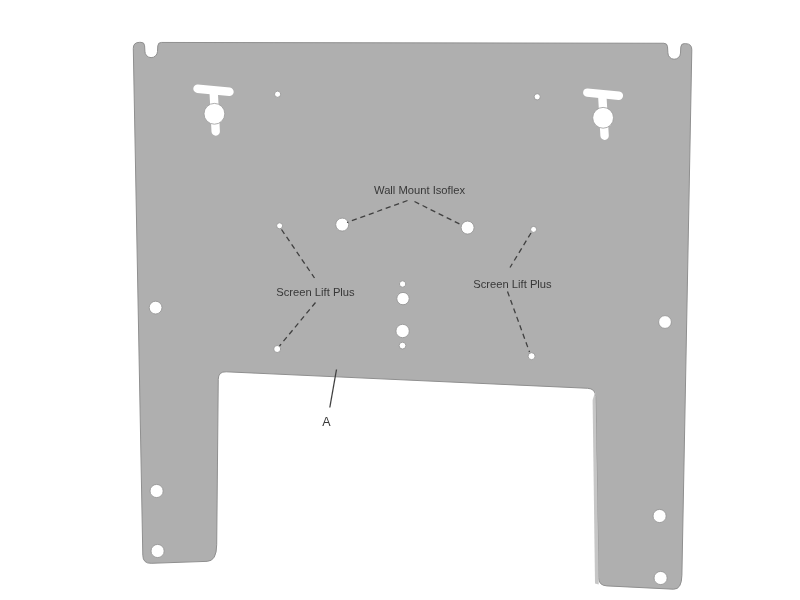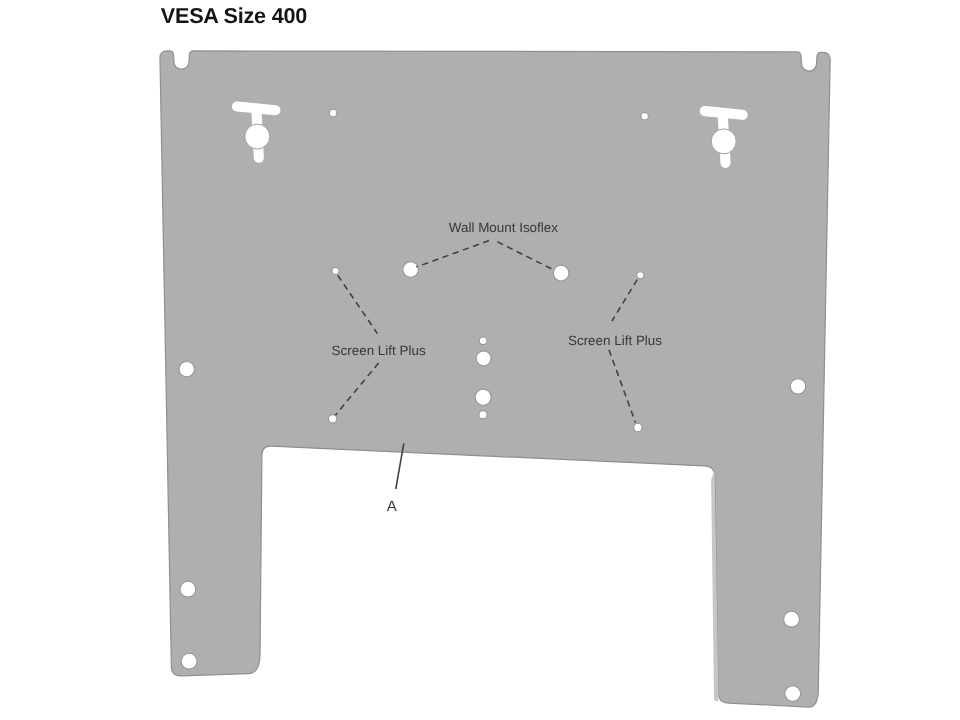--- a/index.html
+++ b/index.html
@@ -76,21 +76,20 @@
   }
   .label-a {
     font-size: 12.5px;
   }
 </style>
 </head>
 <body>
 
 <div class="stage">
 
-  <h1 class="page-title">VESA Size 400</h1>
 
   <svg class="diagram" width="800" height="600" viewBox="0 0 800 600">
 
     <path class="plate" d="M 133.3 48.5
              Q 133.2 42.4 139.4 42.35
              L 141.0 42.33
              Q 144.4 42.3 144.6 45.8
              L 144.9 51.2
              A 6.3 6.3 0 0 0 157.5 51.5
              L 157.8 45.9

